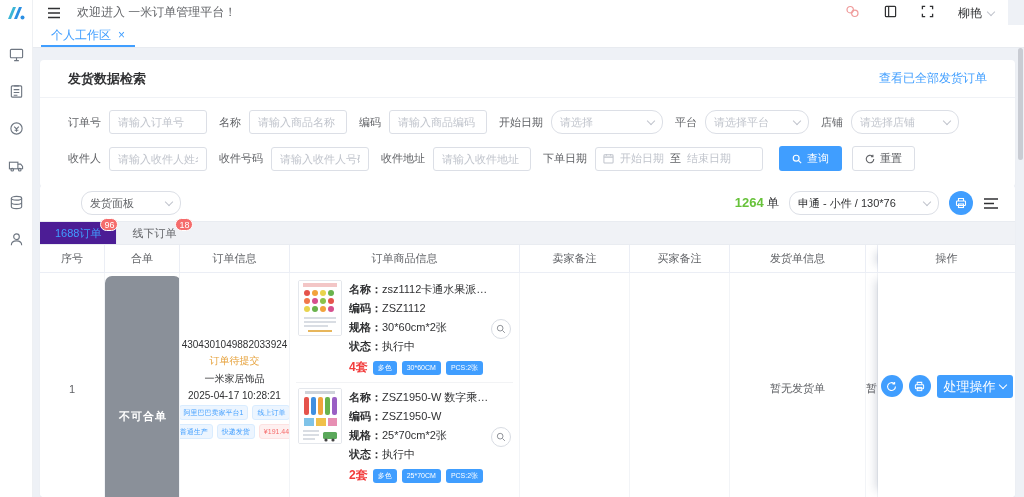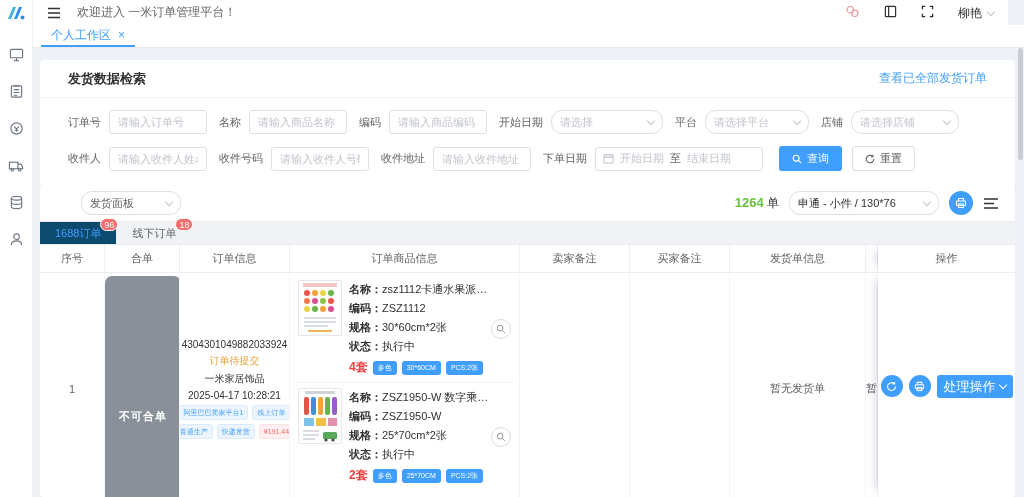--- a/index.html
+++ b/index.html
@@ -58,21 +58,21 @@
   .count-wrap { font-size:12px; color:#303133; white-space:nowrap; }
   .count-num { color:#67c23a; font-weight:bold; font-size:13px; }
   .tpl-select { width:150px; color:#303133; }
   .tpl-select .ph { color:#303133; }
   .circle-btn { width:24px; height:24px; border-radius:50%; background:#409eff; display:flex; align-items:center; justify-content:center; cursor:pointer; flex:none; }
   .list-icon { display:flex; cursor:pointer; }
 
   
   .tab-strip { height:24px; background:#f0f2f6; border-top:1px solid #e9ecf1; border-bottom:1px solid #e9ecf1; display:flex; }
   .o-tab { position:relative; height:100%; display:flex; align-items:center; padding:0 15px; font-size:11px; color:#606266; cursor:pointer; }
-  .o-tab.active { background:#0c4a6e; color:#409eff; border-right:1px solid #e9ecf1; }
+  .o-tab.active { background:#4c1d95; color:#409eff; border-right:1px solid #e9ecf1; }
   .badge { position:absolute; top:-4px; right:-2px; background:#f56c6c; color:#fff; font-size:9px; line-height:12px; height:13px; min-width:17px; text-align:center; border-radius:8px; padding:0 3px; border:1px solid #fff; }
 
   
   .thead { display:flex; height:28px; border-bottom:1px solid #ebeef5; position:relative; z-index:6; background:#fff; }
   .th { display:flex; align-items:center; justify-content:center; font-size:11px; color:#606266; border-right:1px solid #ebeef5; overflow:hidden; }
   .trow { display:flex; height:224px; position:relative; background:#fff; }
   .td { border-right:1px solid #f2f4f7; position:relative; overflow:hidden; }
   .c0{width:65px;} .c1{width:75px;} .c2{width:110px;} .c3{width:230px;} .c4{width:110px;} .c5{width:100px;} .c6{width:136px;} .c7{width:12px;} .c8{width:137px;}
   .th.c8, .td.c8 { border-right:none; background:#fff; box-shadow:-9px 0 9px -7px rgba(20,40,80,.18); z-index:5; }
 

